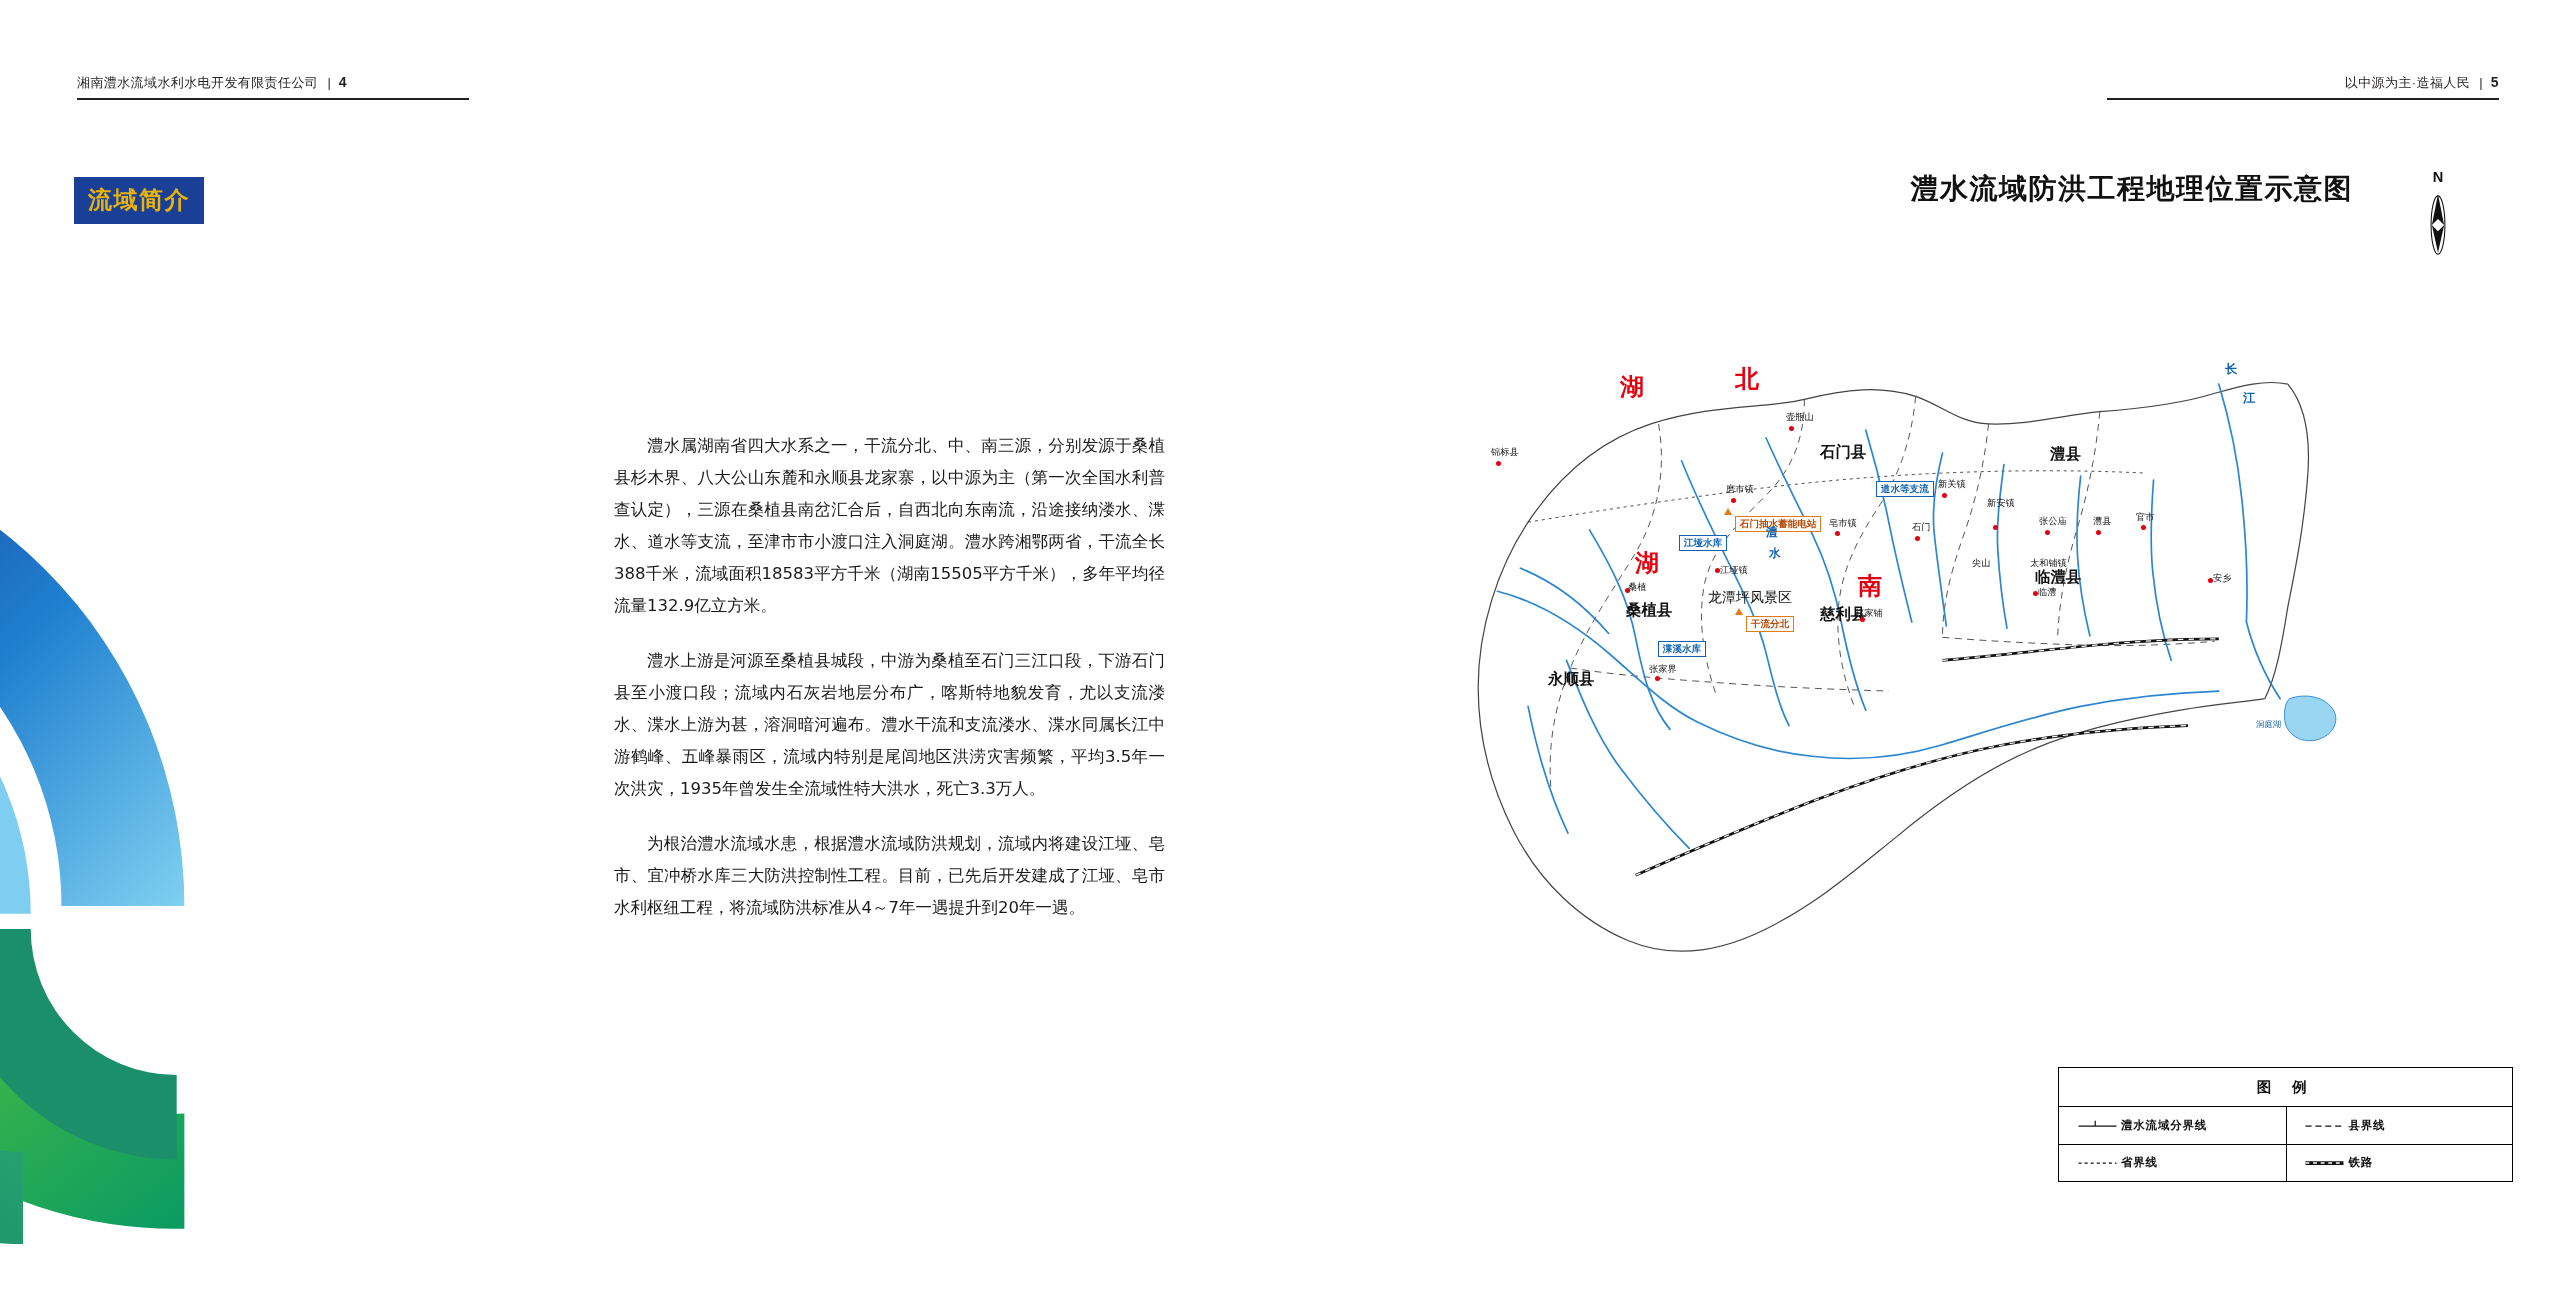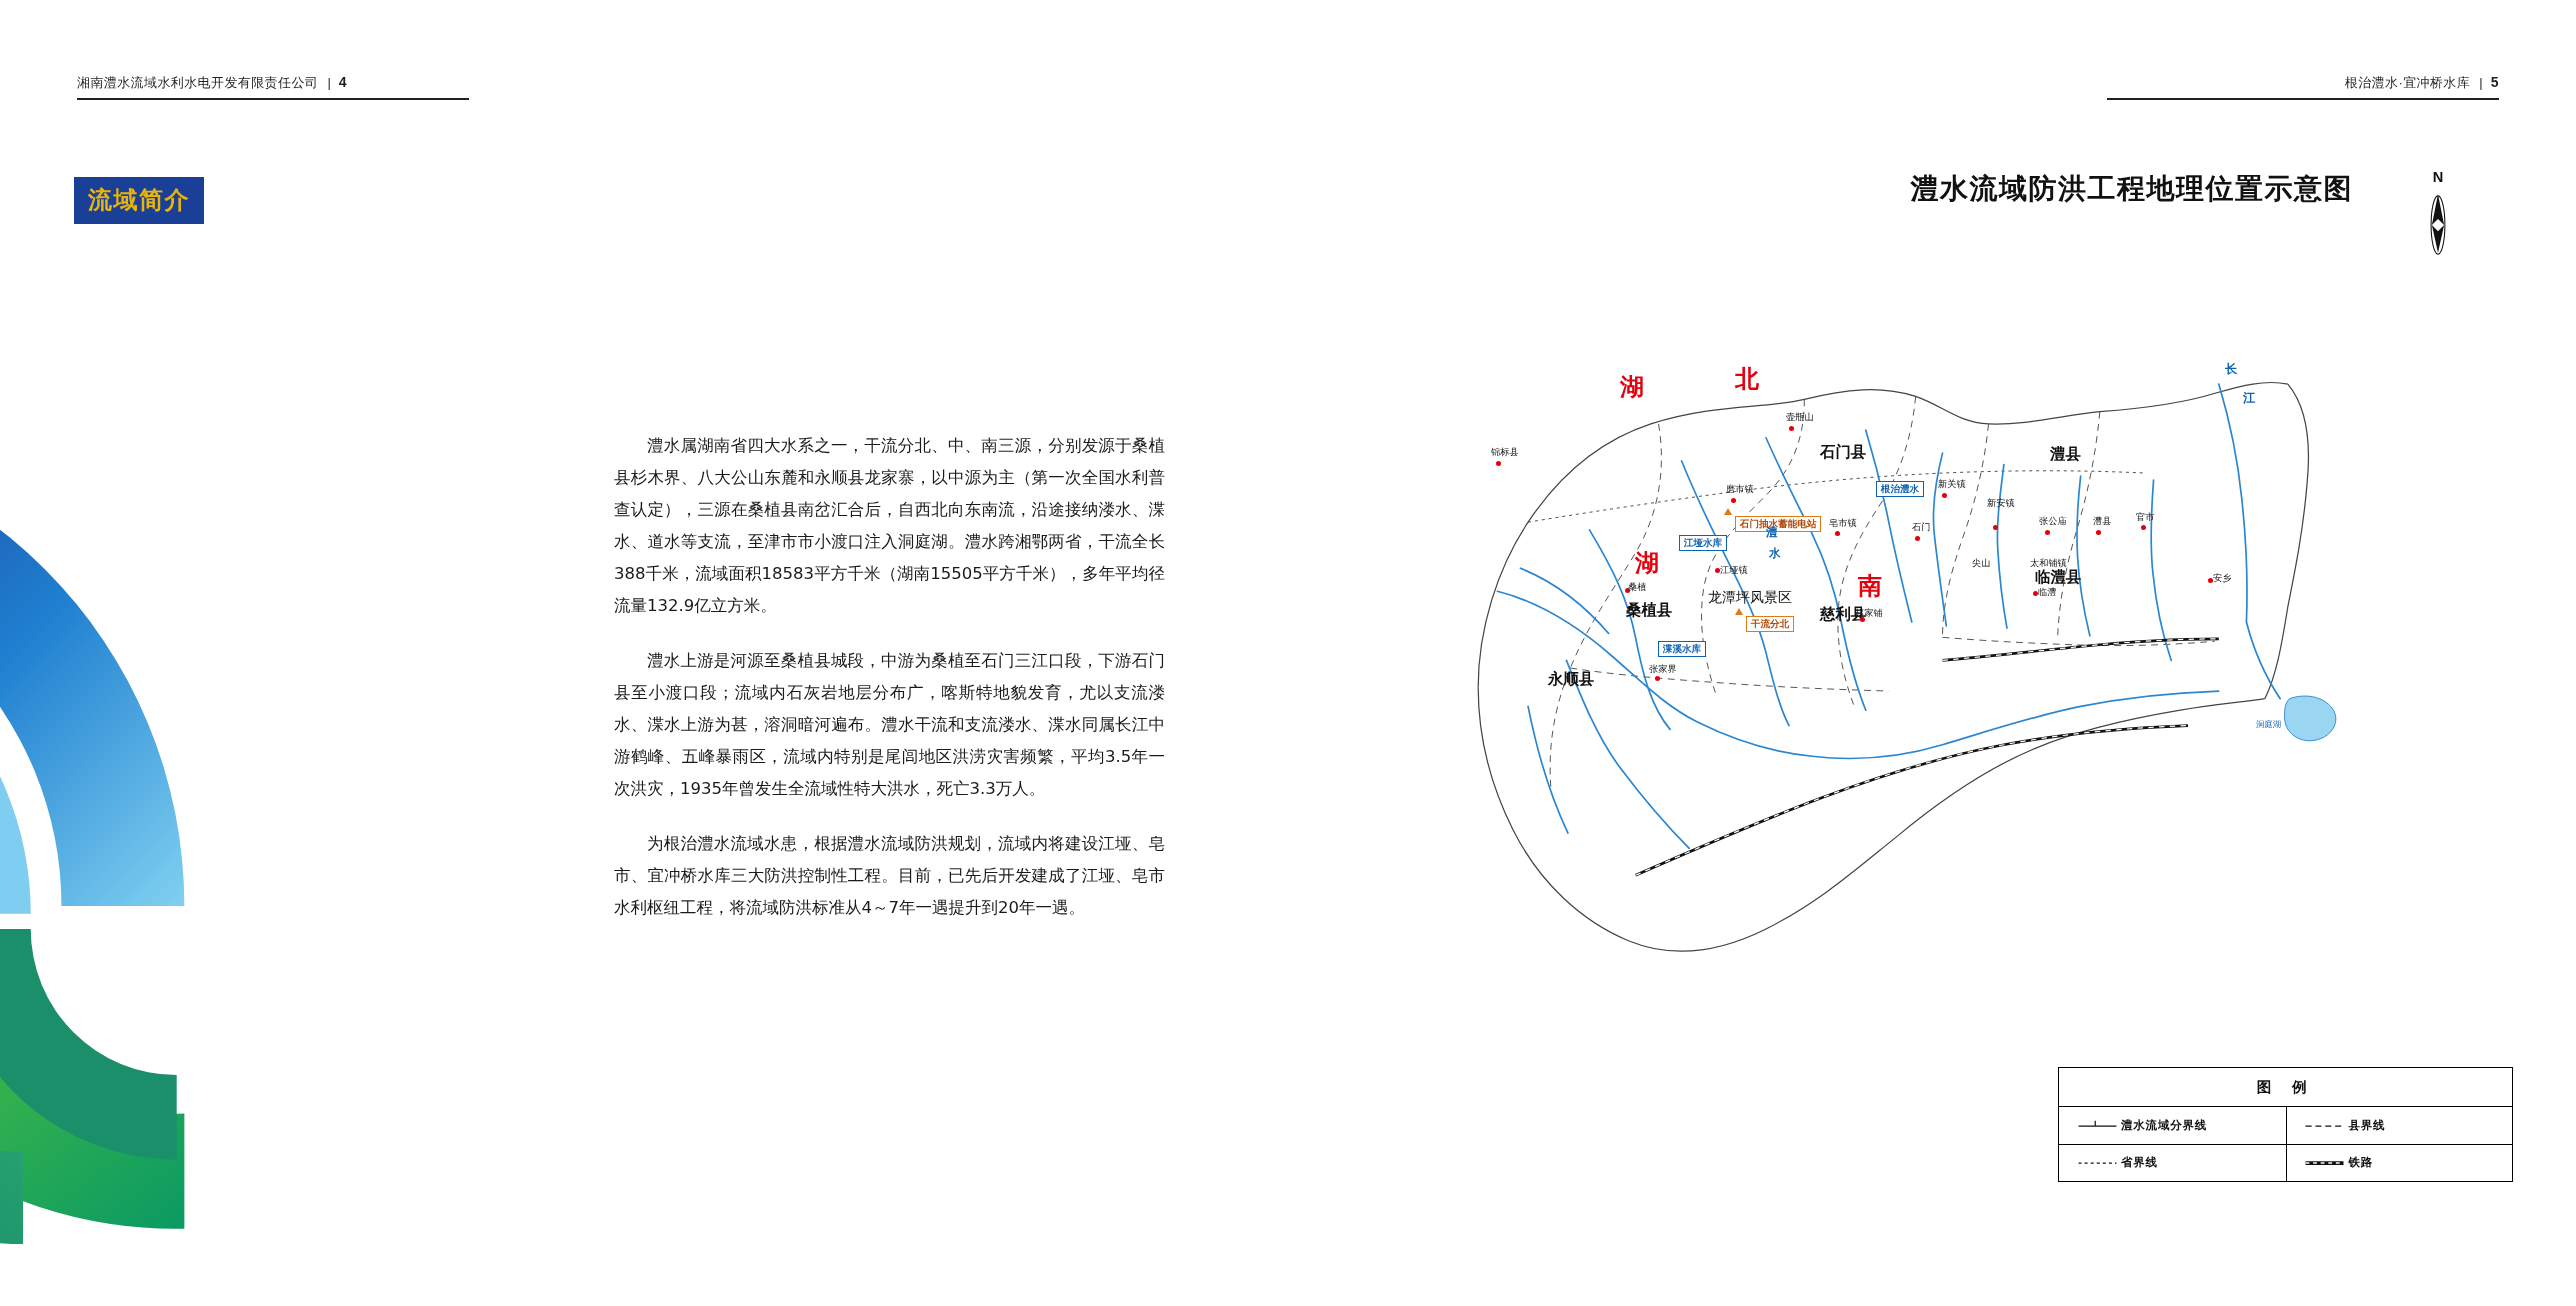--- a/index.html
+++ b/index.html
@@ -278,21 +278,21 @@
     </svg>
   </div>
 
   <div class="body-copy">
     <p>澧水属湖南省四大水系之一，干流分北、中、南三源，分别发源于桑植县杉木界、八大公山东麓和永顺县龙家寨，以中源为主（第一次全国水利普查认定），三源在桑植县南岔汇合后，自西北向东南流，沿途接纳溇水、渫水、道水等支流，至津市市小渡口注入洞庭湖。澧水跨湘鄂两省，干流全长388千米，流域面积18583平方千米（湖南15505平方千米），多年平均径流量132.9亿立方米。</p>
     <p>澧水上游是河源至桑植县城段，中游为桑植至石门三江口段，下游石门县至小渡口段；流域内石灰岩地层分布广，喀斯特地貌发育，尤以支流溇水、渫水上游为甚，溶洞暗河遍布。澧水干流和支流溇水、渫水同属长江中游鹤峰、五峰暴雨区，流域内特别是尾闾地区洪涝灾害频繁，平均3.5年一次洪灾，1935年曾发生全流域性特大洪水，死亡3.3万人。</p>
     <p>为根治澧水流域水患，根据澧水流域防洪规划，流域内将建设江垭、皂市、宜冲桥水库三大防洪控制性工程。目前，已先后开发建成了江垭、皂市水利枢纽工程，将流域防洪标准从4～7年一遇提升到20年一遇。</p>
   </div>
 
   <div class="runhead runhead-right">
-    <span>根治澧水·宜冲桥水库</span><span class="sep">|</span><span class="pageno">5</span>
+    <span>以中源为主·造福人民</span><span class="sep">|</span><span class="pageno">5</span>
   </div>
   <div class="rule rule-right"></div>
 
   <div class="map-title">澧水流域防洪工程地理位置示意图</div>
 
   <div class="compass">
     <div class="n">N</div>
     <svg width="46" height="77" viewBox="0 0 60 100" xmlns="http://www.w3.org/2000/svg">
       <polygon points="30,12 38,52 30,44 22,52" fill="#111"></polygon>
       <polygon points="30,88 38,52 30,60 22,52" fill="#111"></polygon>
@@ -415,21 +415,21 @@
     <div class="mlabel town" style="left:223px; top:244px;">桑植</div>
 
     <div class="mlabel town" style="left:303px; top:252px; font-size:14px;">龙潭坪风景区</div>
 
     <div class="dot" style="left:455px; top:279px;"></div>
     <div class="mlabel town" style="left:450px; top:270px;">赵家铺</div>
 
     <div class="dot" style="left:250px; top:338px;"></div>
     <div class="mlabel town" style="left:244px; top:326px;">张家界</div>
 
-    <div class="resbox" style="left:471px; top:143px;">根治澧水</div>
+    <div class="resbox" style="left:471px; top:143px;">道水等支流</div>
     <div class="resbox orange" style="left:330px; top:178px;">石门抽水蓄能电站</div>
     <div class="tri" style="left:319px; top:170px;"></div>
     <div class="resbox" style="left:274px; top:197px;">江垭水库</div>
     <div class="resbox orange" style="left:341px; top:278px;">干流分北</div>
     <div class="tri" style="left:330px; top:270px;"></div>
     <div class="resbox" style="left:253px; top:303px;">渫溪水库</div>
 
     <div class="mlabel river-lbl" style="left:820px; top:24.6px;">长</div>
     <div class="mlabel river-lbl" style="left:838px; top:54px;">江</div>
     <div class="mlabel river-lbl-sm" style="left:361px; top:189px; font-size:11.5px; font-weight:bold;">澧</div>

